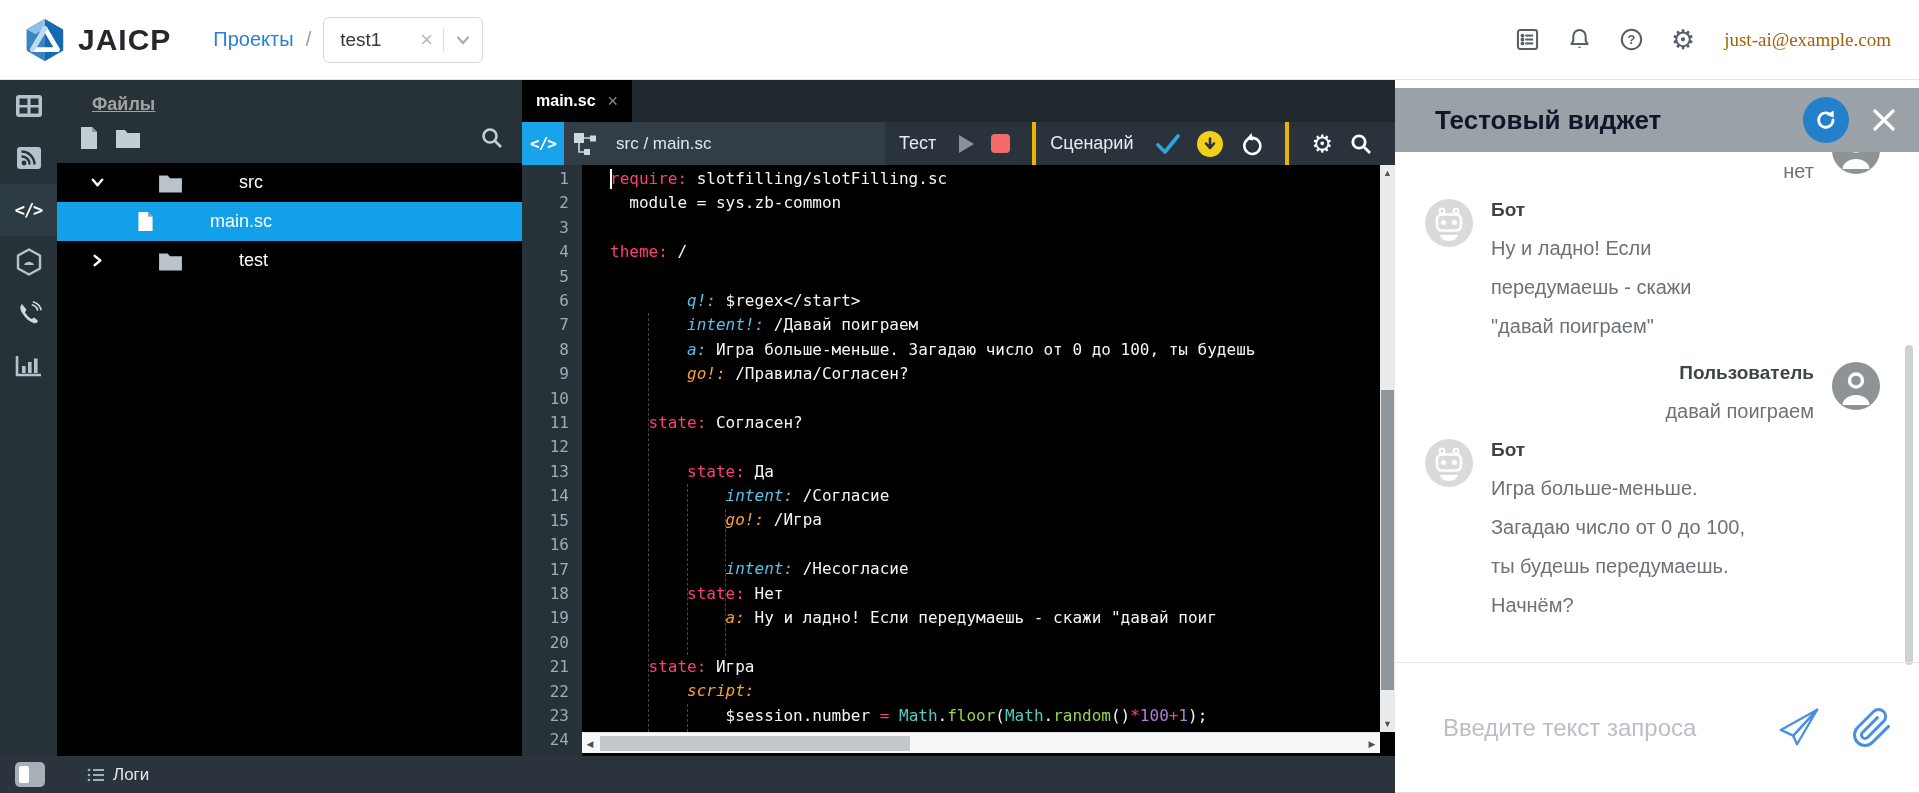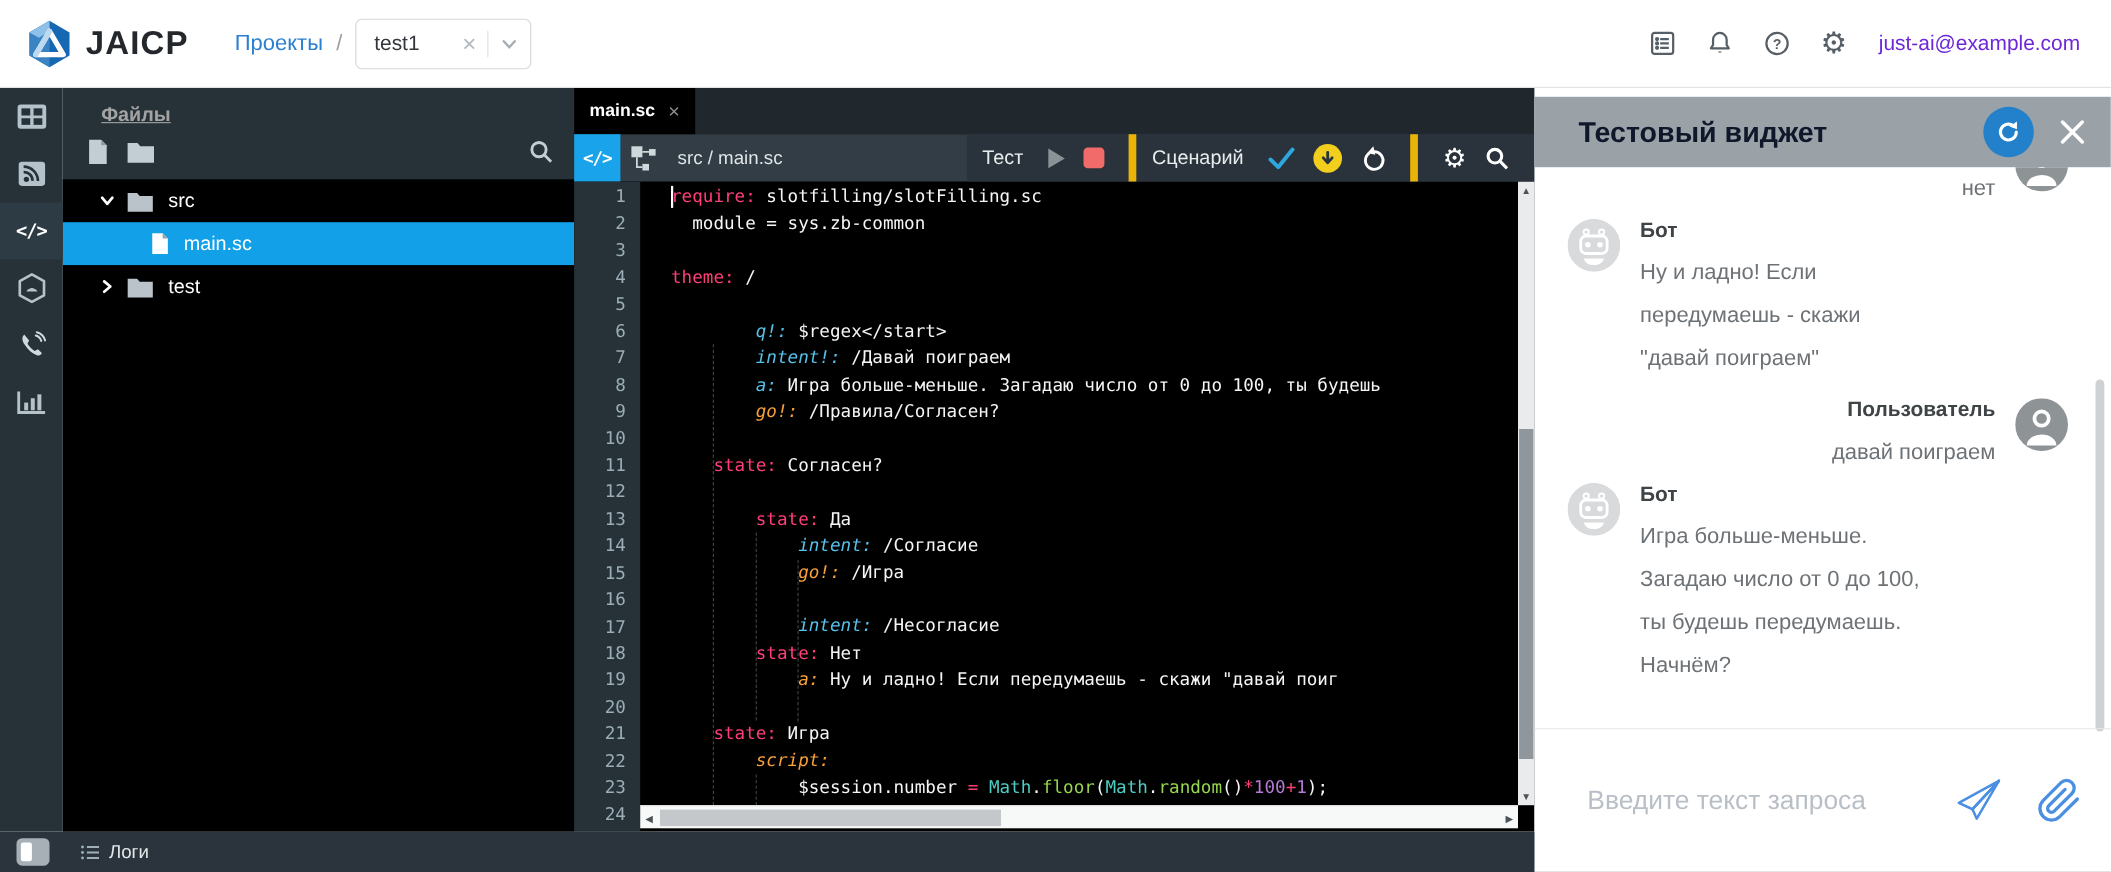--- a/index.html
+++ b/index.html
@@ -15,55 +15,55 @@
   .crumb-slash { margin:0 12px; font-size:20px; color:#9aa0a6; }
   .project-select { width:160px; height:46px; border:1px solid #d4d6d8; border-radius:6px;
     display:flex; align-items:center; background:#fff; }
   .project-select .val { flex:1; padding-left:16px; font-size:19px; color:#33373b; }
   .project-select .clear { font-size:22px; color:#b3bac0; padding:0 10px; cursor:pointer; }
   .project-select .vdiv { width:1px; height:24px; background:#dcdfe1; }
   .project-select .chev { padding:0 10px; display:flex; cursor:pointer; }
   .hdr-right { margin-left:auto; display:flex; align-items:center; }
   .hdr-ic { width:30px; height:30px; margin-left:22px; display:flex; align-items:center; justify-content:center; cursor:pointer; color:#575f66; }
   .hdr-ic .gear-glyph { font-family:"DejaVu Sans", sans-serif; font-size:27px; line-height:1; color:#575f66; }
-  .hdr-email { margin-left:26px; margin-right:28px; font-size:19px; color:#6d28d9; cursor:pointer; }
+  .hdr-email { margin-left:26px; margin-right:28px; font-size:19px; color:#a16207; cursor:pointer;font-family:Liberation Serif, serif; }
 
   
   .sidebar { position:absolute; left:0; top:80px; width:57px; height:676px; background:#263238; z-index:20; }
   .sb-item { width:57px; height:52px; display:flex; align-items:center; justify-content:center; cursor:pointer; }
   .sb-item.active { background:#2d3b45; }
   .sb-code-glyph { color:#fff; font-size:17px; font-weight:700; font-family:"DejaVu Sans Mono", monospace; letter-spacing:-1px; }
 
   
   .file-panel { position:absolute; left:57px; top:80px; width:465px; height:676px; background:#263238; }
   .fp-title { padding:14px 0 0 35px; font-size:18px; font-weight:700; color:#a3a3a3;text-decoration:underline; }
   .fp-toolbar { height:46px; display:flex; align-items:center; padding:0 18px 0 22px; }
   .fp-toolbar .sp { margin-left:auto; }
   .fp-btn { margin-right:16px; display:flex; cursor:pointer; }
   .fp-tree { position:absolute; left:0; top:83px; right:0; bottom:0; background:#000; }
-  .tree-row { height:39px; display:flex; align-items:center; color:#fff; font-size:18px; cursor:pointer; white-space:nowrap; }
+  .tree-row { height:39px; display:flex; align-items:center; color:#fff; font-size:18px; cursor:pointer; white-space:nowrap;gap:43px; }
   .tree-row.selected { background:#12a0e8; }
   .tree-row .chev { width:16px; margin-left:33px; display:flex; }
   .tree-row .ficon { margin:0 13px 0 9px; display:flex; }
   .tree-row.file.d0 .ficon { margin-left:65px; }
   .tree-row.file.d1 .ficon { margin-left:80px; }
 
   
   .editor { position:absolute; left:522px; top:80px; width:873px; height:676px; background:#000; }
   .tabbar { height:42px; background:#20282e; display:flex; }
   .tab { height:42px; background:#000; display:flex; align-items:center; padding:0 14px; cursor:pointer; }
   .tab .t { color:#fff; font-size:16px; font-weight:700; }
   .tab .x { color:#8a9096; font-size:18px; margin-left:12px; cursor:pointer; }
   .toolbar { height:43px; background:#323d45; display:flex; align-items:center; }
   .tb-codebtn { width:42px; height:43px; background:#18a3ea; display:flex; align-items:center; justify-content:center; cursor:pointer;
     color:#fff; font-size:16px; font-weight:700; font-family:"DejaVu Sans Mono", monospace; letter-spacing:-1px; }
   .tb-flow { width:42px; display:flex; justify-content:center; cursor:pointer; }
   .tb-crumb { margin-left:10px; color:#dfe5e8; font-size:17px; }
   .tb-right { margin-left:auto; height:43px; display:flex; align-items:stretch; background:#2a333b; }
-  .tb-sec { display:flex; align-items:center; padding:0 14px; border-left:7px solid #eab308; }
+  .tb-sec { display:flex; align-items:center; padding:0 14px; border-left:4px solid #eab308; }
   .tb-lbl { color:#e8ecee; font-size:18px; margin-right:14px; }
   .tb-icbtn { margin:0 8px; display:flex; align-items:center; cursor:pointer; }
   .yellow-circ { width:26px; height:26px; border-radius:50%; background:#f2cf1d; display:flex; align-items:center; justify-content:center; }
   .stop-sq { width:19px; height:19px; border-radius:4px; background:#f26b6b; }
   .gear-w { font-family:"DejaVu Sans", sans-serif; font-size:24px; color:#fff; line-height:1; }
 
   .code-wrap { position:absolute; left:0; top:85px; right:0; bottom:0; overflow:hidden; }
   .gutter { position:absolute; left:0; top:0; bottom:0; width:60px; background:#263238;
     font-family:"DejaVu Sans Mono", monospace; font-size:16px; color:#9cadb5; text-align:right;
     padding:2px 13px 0 0; line-height:24.4px; }
@@ -85,21 +85,21 @@
   .vscroll .arr { position:absolute; left:0; width:15px; height:16px; display:flex; align-items:center; justify-content:center; color:#4c5358; font-size:9px; cursor:pointer; }
   .vscroll .arr.up { top:0; } .vscroll .arr.dn { bottom:0; }
   .vscroll .thumb { position:absolute; left:1px; width:13px; top:225px; height:300px; background:#8f979c; cursor:pointer; }
   .hscroll { position:absolute; left:60px; right:15px; top:567px; height:21px; background:#f7f8f8; border-top:1px solid #e2e4e5; }
   .hscroll .arr { position:absolute; top:0; width:16px; height:21px; display:flex; align-items:center; justify-content:center; color:#4c5358; font-size:9px; cursor:pointer; }
   .hscroll .arr.lf { left:0; } .hscroll .arr.rt { right:0; }
   .hscroll .thumb { position:absolute; left:18px; top:3px; width:310px; height:15px; background:#c4c8cb; cursor:pointer; }
 
   
   .logs-bar { position:absolute; left:0; top:756px; width:1395px; height:37px; background:#2b343c;
-    display:flex; align-items:center; z-index:25; }
+    display:flex; align-items:center; z-index:25;gap:14px; }
   .panel-toggle { margin-left:15px; width:30px; height:25px; border-radius:5px; background:#a6b0b6; position:relative; cursor:pointer; }
   .panel-toggle .col { position:absolute; left:4px; top:4px; width:10px; height:17px; border-radius:2px; background:#fff; }
   .logs-item { display:flex; align-items:center; margin-left:28px; cursor:pointer; }
   .logs-item .txt { margin-left:8px; color:#e4e8ea; font-size:17px; }
 
   
   .widget { position:absolute; left:1395px; top:80px; width:524px; height:713px; background:#fff; border-bottom:1px solid #dcdcdc; }
   .w-header { margin-top:8px; height:64px; background:#9aa1a7; display:flex; align-items:center; }
   .w-title { padding-left:40px; font-size:26px; font-weight:700; color:#0f172a; }
   .w-refresh { margin-left:auto; width:46px; height:46px; border-radius:50%; background:#2381cb; display:flex; align-items:center; justify-content:center; cursor:pointer; }

